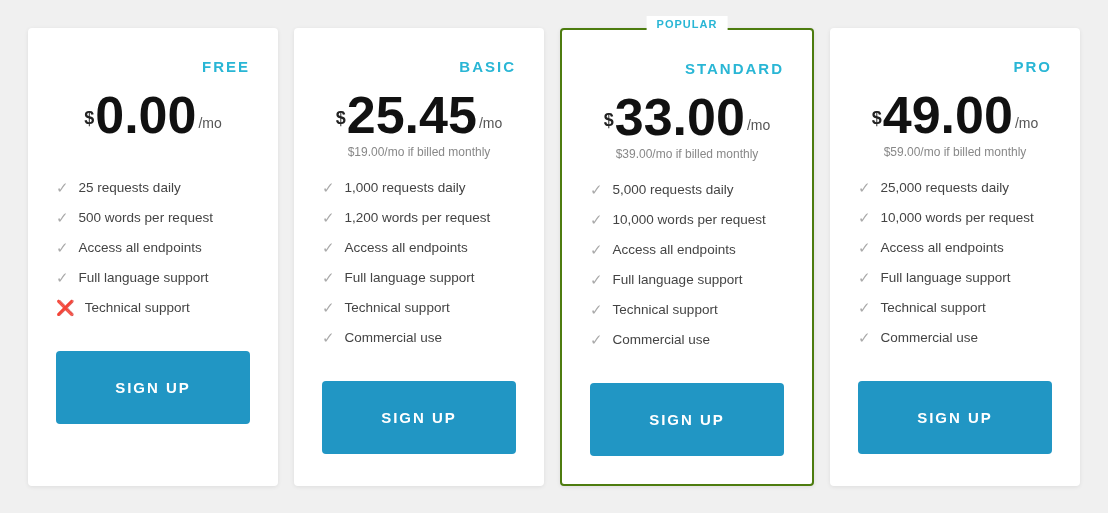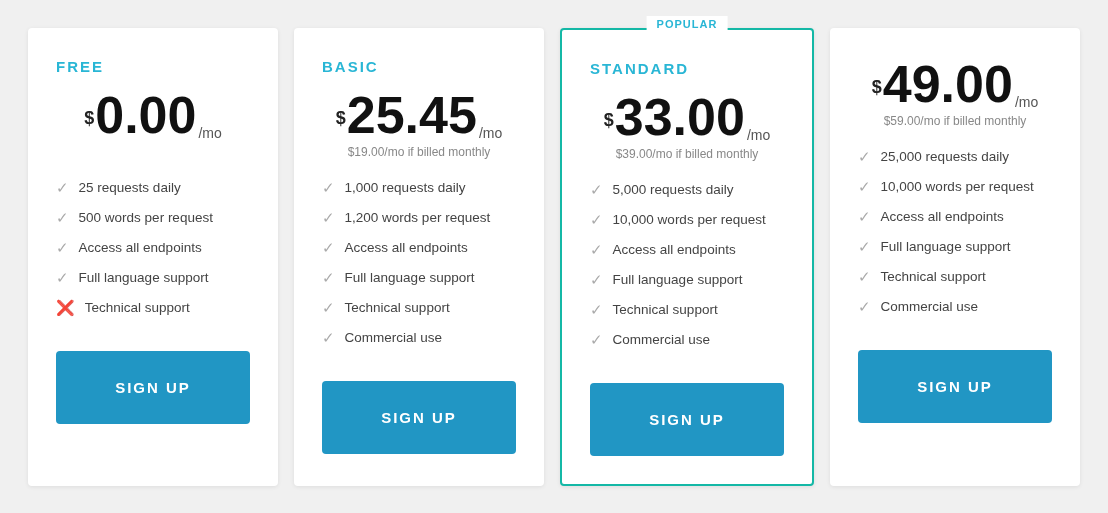--- a/index.html
+++ b/index.html
@@ -21,37 +21,37 @@
     .plan-card {
       background: #fff;
       border-radius: 4px;
       flex: 1;
       padding: 30px 28px 28px;
       margin: 0 8px;
       position: relative;
       box-shadow: 0 1px 4px rgba(0,0,0,0.08);
     }
     .plan-card.popular {
-      border: 2px solid #14b8a6;
+      border: 2px solid #4d7c0f;
     }
     .popular-badge {
       position: absolute;
       top: -14px;
       left: 50%;
       transform: translateX(-50%);
       background: #fff;
       color: #29b6d5;
       font-size: 11px;
       font-weight: 600;
       letter-spacing: 1px;
       padding: 2px 10px;
       text-transform: uppercase;
     }
     .plan-name {
-      text-align: left;
+      text-align: right;
       color: #29b6d5;
       font-size: 15px;
       font-weight: 700;
       letter-spacing: 2px;
       text-transform: uppercase;
       margin-bottom: 14px;
     }
     .plan-price-row {
       display: flex;
       align-items: flex-end;
@@ -67,20 +67,21 @@
     }
     .price-amount {
       font-size: 52px;
       font-weight: 900;
       color: #111;
       line-height: 1;
     }
     .price-period {
       font-size: 14px;
       color: #555;
+      margin-bottom: 10px;
       margin-left: 2px;
     }
     .price-note {
       text-align: center;
       font-size: 12px;
       color: #888;
       margin-bottom: 12px;
       min-height: 16px;
     }
     .features-list {
@@ -224,20 +225,21 @@
           <span>Technical support</span>
         </li>
         <li>
           <span class="feature-icon icon-check">✓</span>
           <span>Commercial use</span>
         </li>
       </ul>
       <button class="signup-btn">SIGN UP</button>
     </div>
     <div class="plan-card">
+      <div class="plan-name">PRO</div>
       <div class="plan-price-row">
       <span class="price-dollar">$</span>
       <span class="price-amount">49.00</span>
       <span class="price-period">/mo</span>
     </div>
       <div class="price-note">$59.00/mo if billed monthly</div>
       <ul class="features-list">
         <li>
           <span class="feature-icon icon-check">✓</span>
           <span>25,000 requests daily</span>

